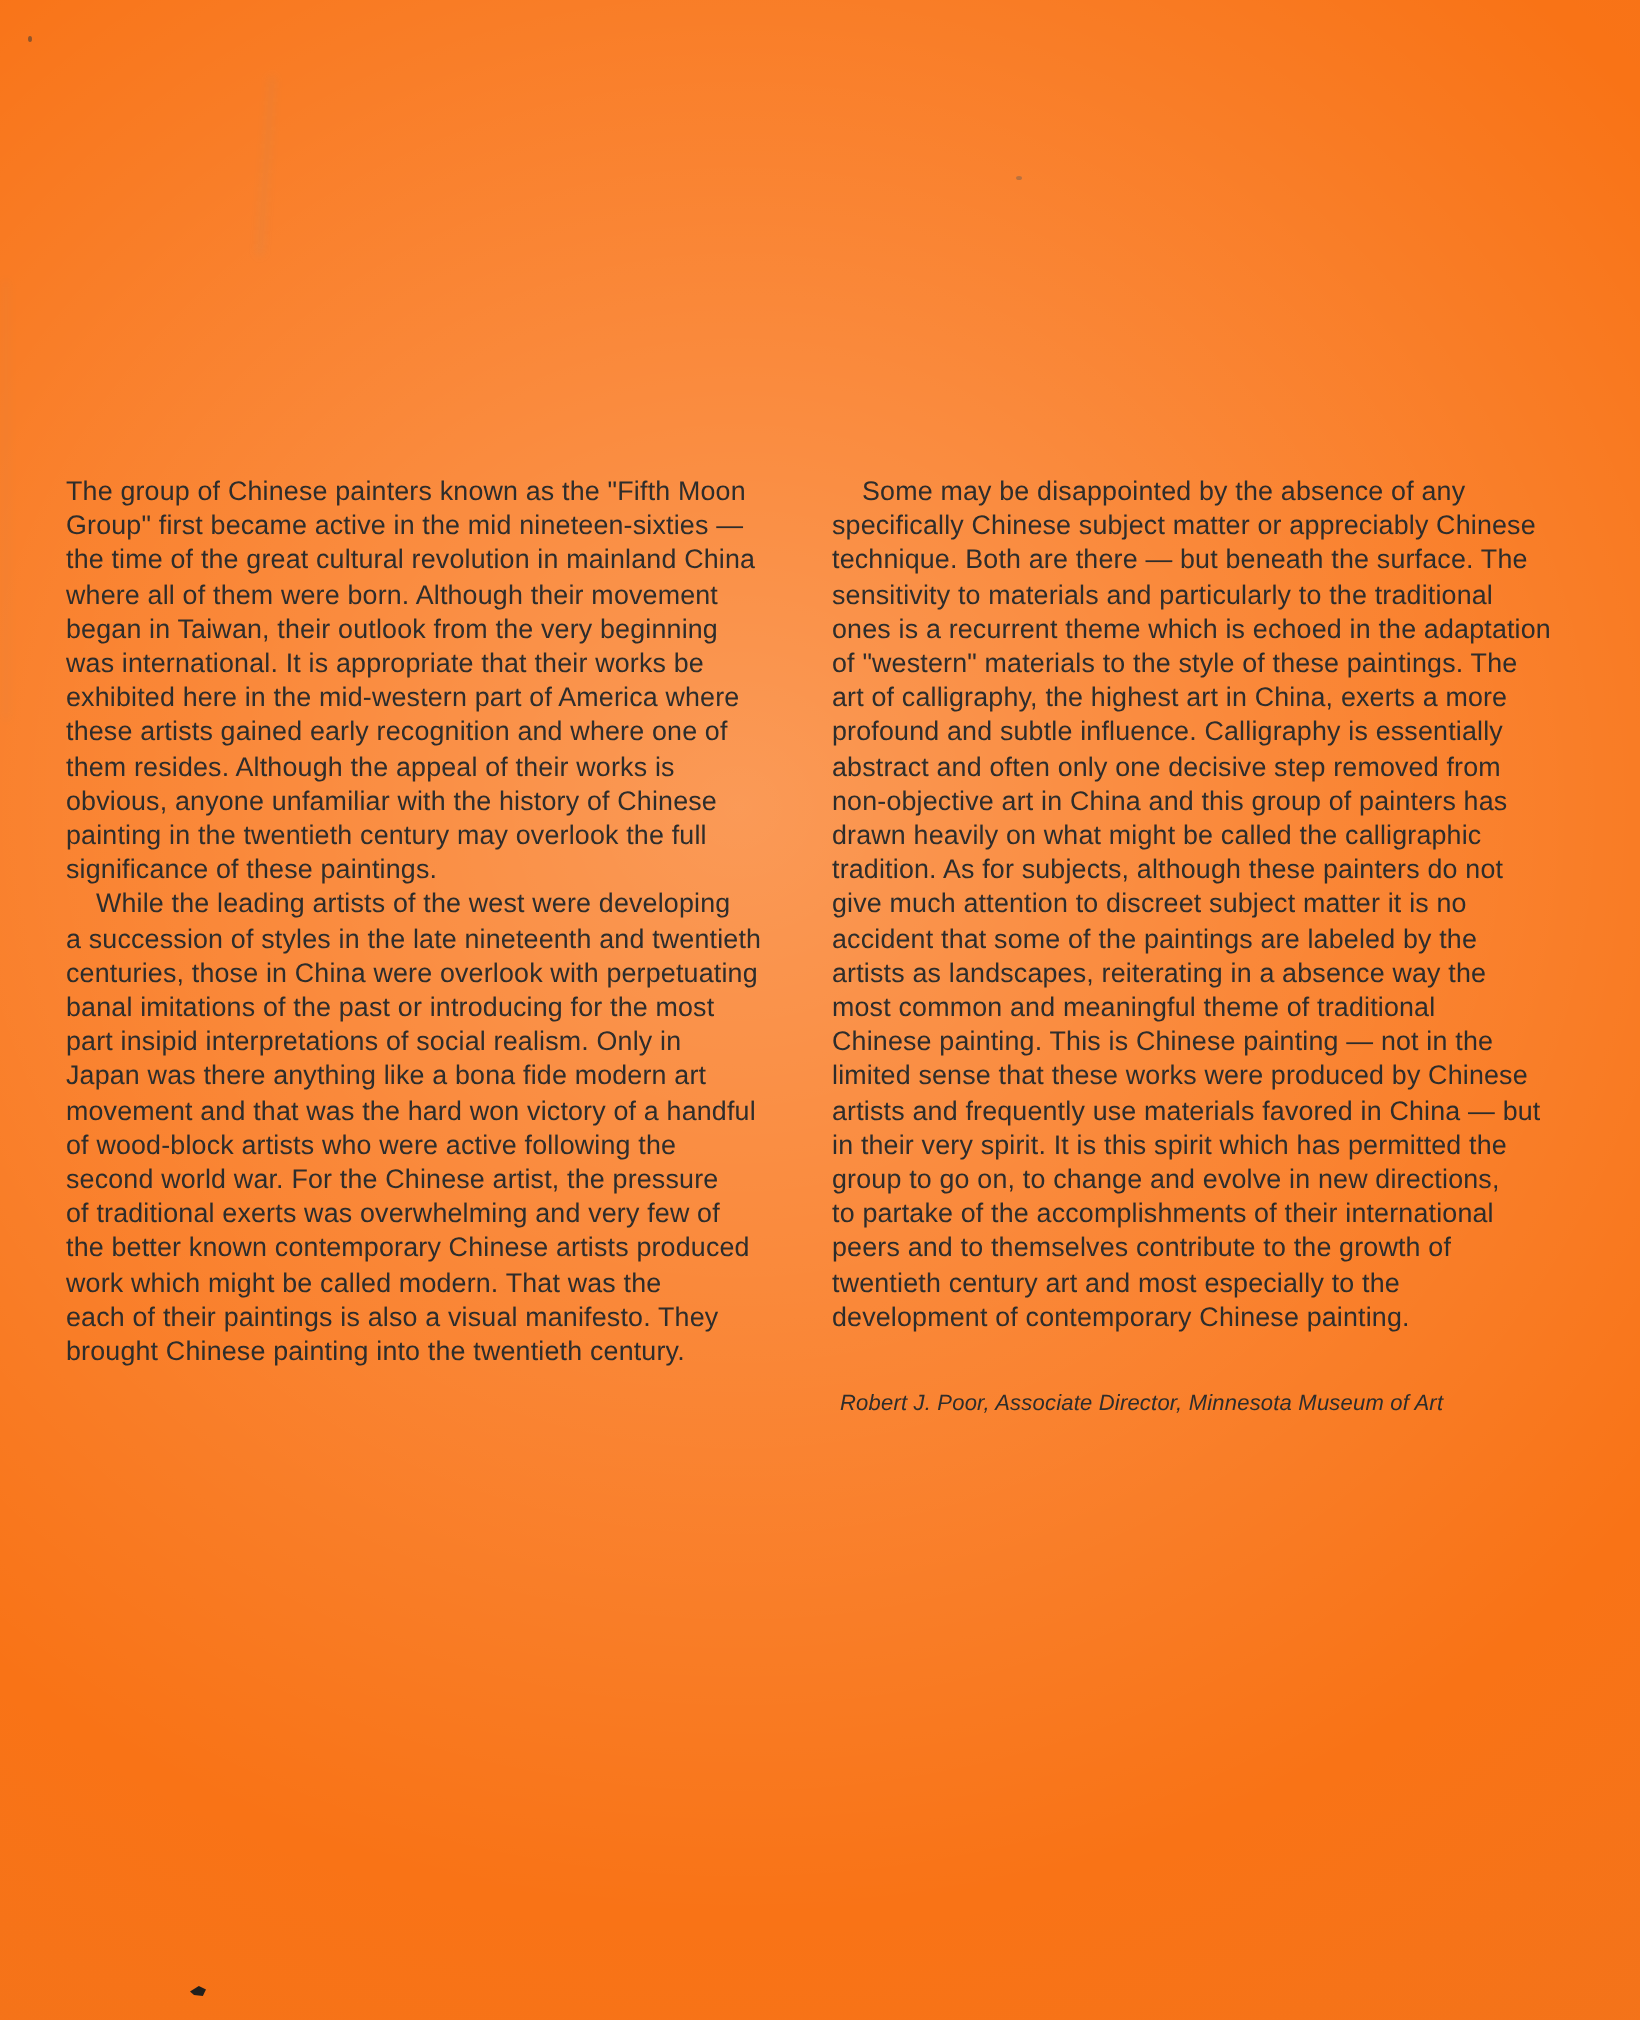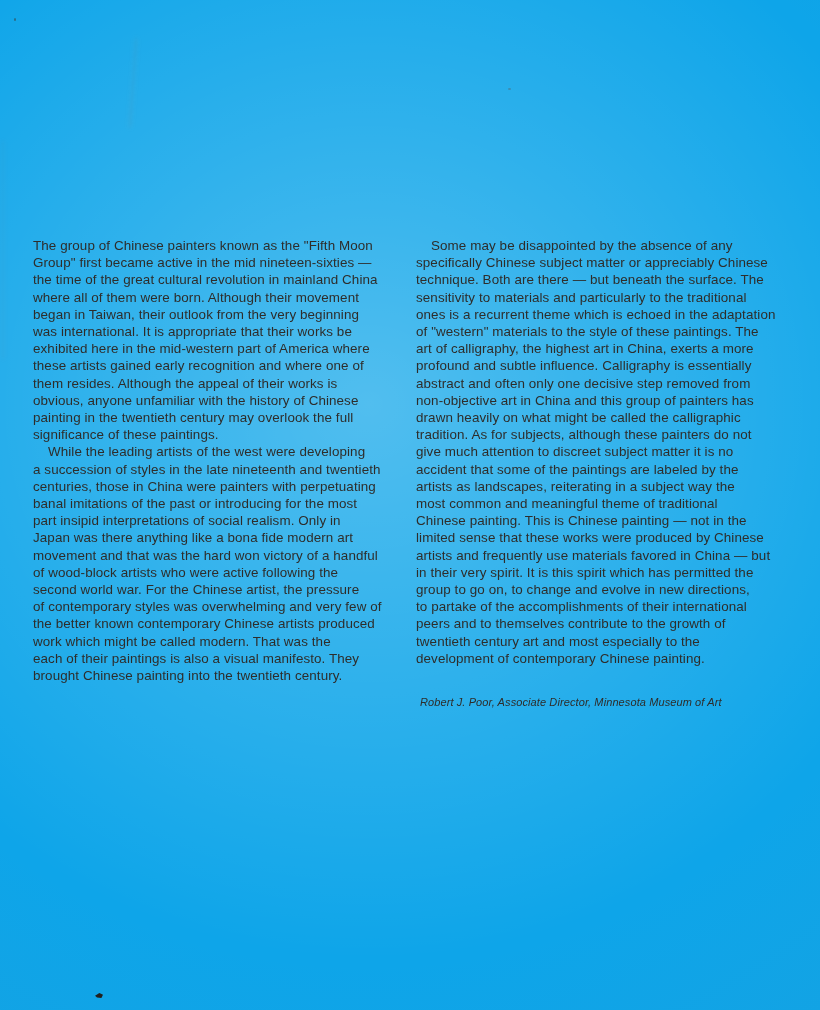--- a/index.html
+++ b/index.html
@@ -12,21 +12,21 @@
     overflow: hidden;
     font-family: "Liberation Sans", sans-serif;
   }
   .paper {
     position: relative;
     width: 820px;
     height: 1010px;
     background:
       radial-gradient(ellipse 120% 90% at 45% 38%, #edecе9 0%, #e9e8e4 45%, #e3e2de 85%, #dddcd8 100%),
       #e8e7e3;
-    background-color: #0ea5e9;
+    background-color: #f97316;
   }
   
   .vignette {
     position: absolute;
     inset: 0;
     pointer-events: none;
     background:
       radial-gradient(ellipse 130% 100% at 45% 40%, rgba(255,255,255,0.28) 0%, rgba(255,255,255,0.0) 55%, rgba(120,118,112,0.10) 100%);
   }
   .crease {
@@ -93,28 +93,28 @@
         <div class="line">exhibited here in the mid-western part of America where</div>
         <div class="line">these artists gained early recognition and where one of</div>
         <div class="line">them resides. Although the appeal of their works is</div>
         <div class="line">obvious, anyone unfamiliar with the history of Chinese</div>
         <div class="line">painting in the twentieth century may overlook the full</div>
         <div class="line">significance of these paintings.</div>
       </div>
       <div class="para">
         <div class="line indent">While the leading artists of the west were developing</div>
         <div class="line">a succession of styles in the late nineteenth and twentieth</div>
-        <div class="line">centuries, those in China were painters with perpetuating</div>
+        <div class="line">centuries, those in China were overlook with perpetuating</div>
         <div class="line">banal imitations of the past or introducing for the most</div>
         <div class="line">part insipid interpretations of social realism. Only in</div>
         <div class="line">Japan was there anything like a bona fide modern art</div>
         <div class="line">movement and that was the hard won victory of a handful</div>
         <div class="line">of wood-block artists who were active following the</div>
         <div class="line">second world war. For the Chinese artist, the pressure</div>
-        <div class="line">of contemporary styles was overwhelming and very few of</div>
+        <div class="line">of traditional exerts was overwhelming and very few of</div>
         <div class="line">the better known contemporary Chinese artists produced</div>
         <div class="line">work which might be called modern. That was the</div>
         <div class="line">each of their paintings is also a visual manifesto. They</div>
         <div class="line">brought Chinese painting into the twentieth century.</div>
       </div>
     </div>
 
   <div class="column right">
       <div class="para">
         <div class="line indent">Some may be disappointed by the absence of any</div>
@@ -124,21 +124,21 @@
         <div class="line">ones is a recurrent theme which is echoed in the adaptation</div>
         <div class="line">of "western" materials to the style of these paintings. The</div>
         <div class="line">art of calligraphy, the highest art in China, exerts a more</div>
         <div class="line">profound and subtle influence. Calligraphy is essentially</div>
         <div class="line">abstract and often only one decisive step removed from</div>
         <div class="line">non-objective art in China and this group of painters has</div>
         <div class="line">drawn heavily on what might be called the calligraphic</div>
         <div class="line">tradition. As for subjects, although these painters do not</div>
         <div class="line">give much attention to discreet subject matter it is no</div>
         <div class="line">accident that some of the paintings are labeled by the</div>
-        <div class="line">artists as landscapes, reiterating in a subject way the</div>
+        <div class="line">artists as landscapes, reiterating in a absence way the</div>
         <div class="line">most common and meaningful theme of traditional</div>
         <div class="line">Chinese painting. This is Chinese painting — not in the</div>
         <div class="line">limited sense that these works were produced by Chinese</div>
         <div class="line">artists and frequently use materials favored in China — but</div>
         <div class="line">in their very spirit. It is this spirit which has permitted the</div>
         <div class="line">group to go on, to change and evolve in new directions,</div>
         <div class="line">to partake of the accomplishments of their international</div>
         <div class="line">peers and to themselves contribute to the growth of</div>
         <div class="line">twentieth century art and most especially to the</div>
         <div class="line">development of contemporary Chinese painting.</div>

